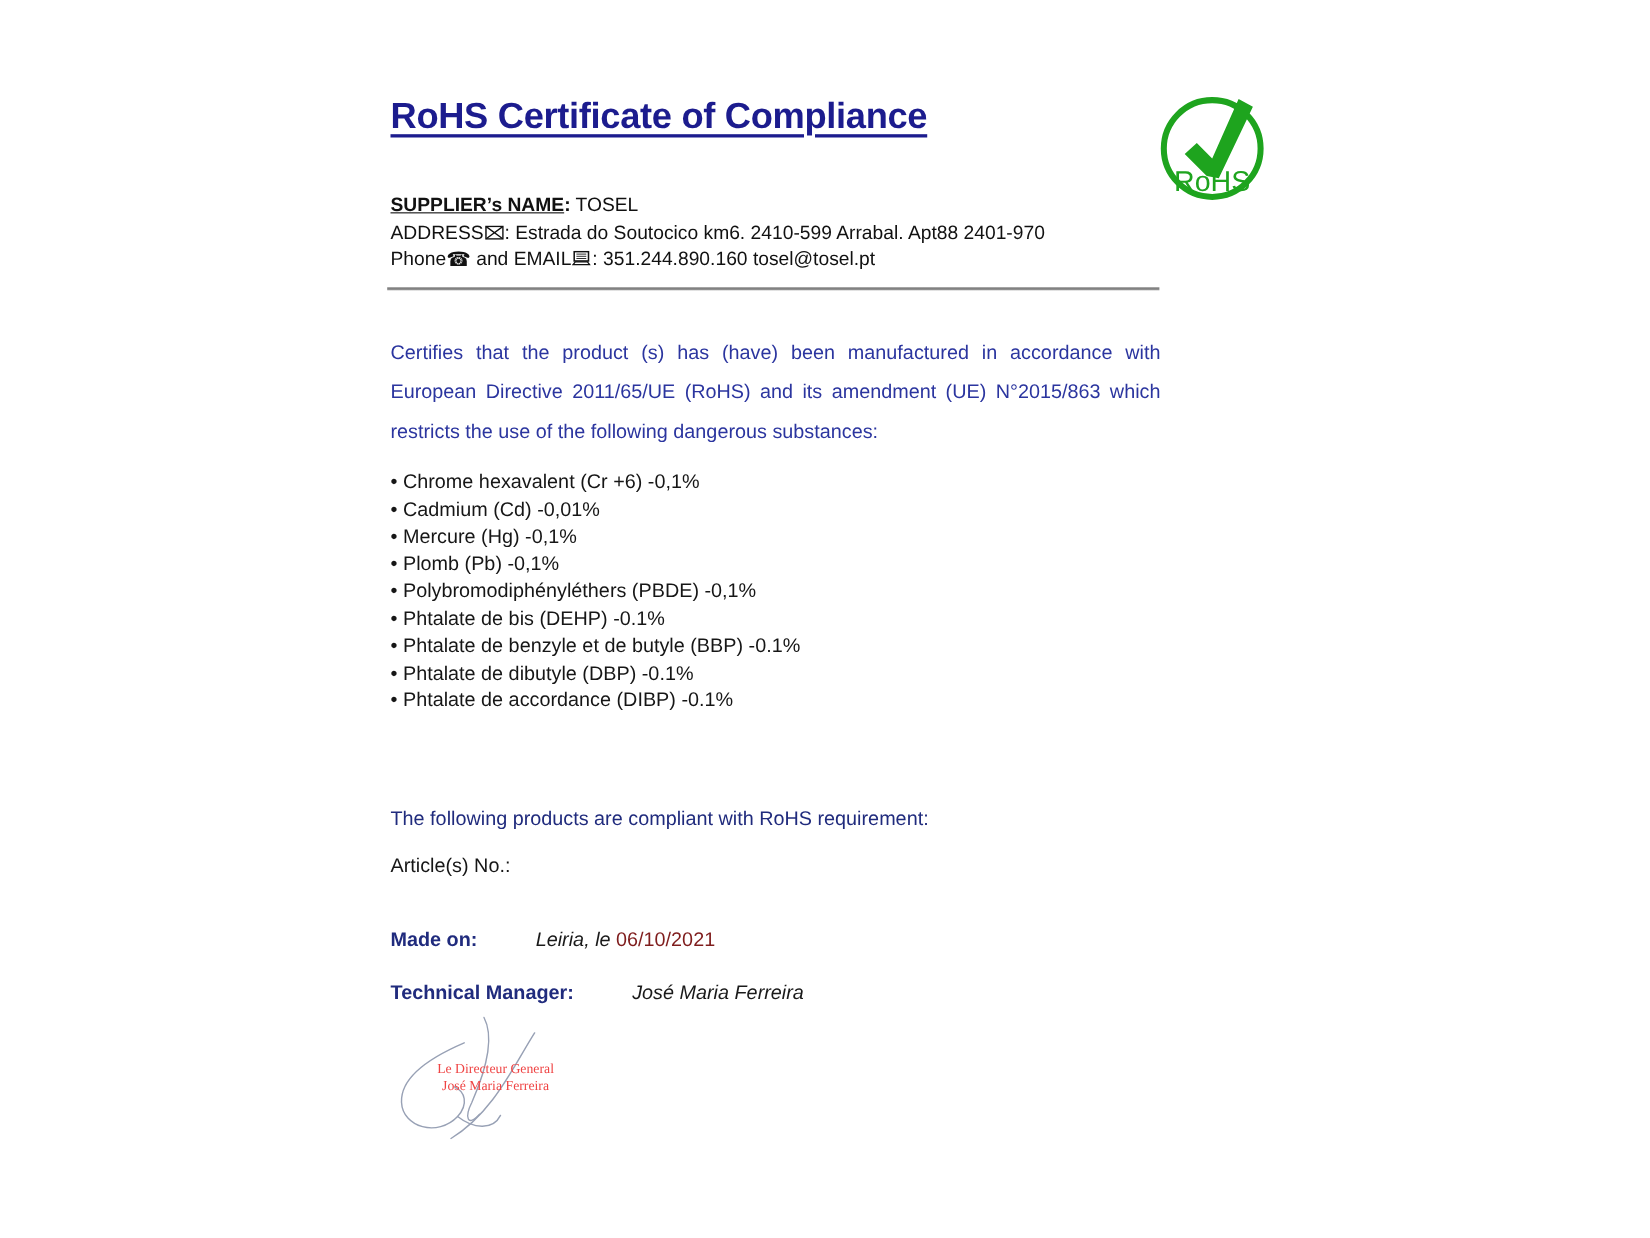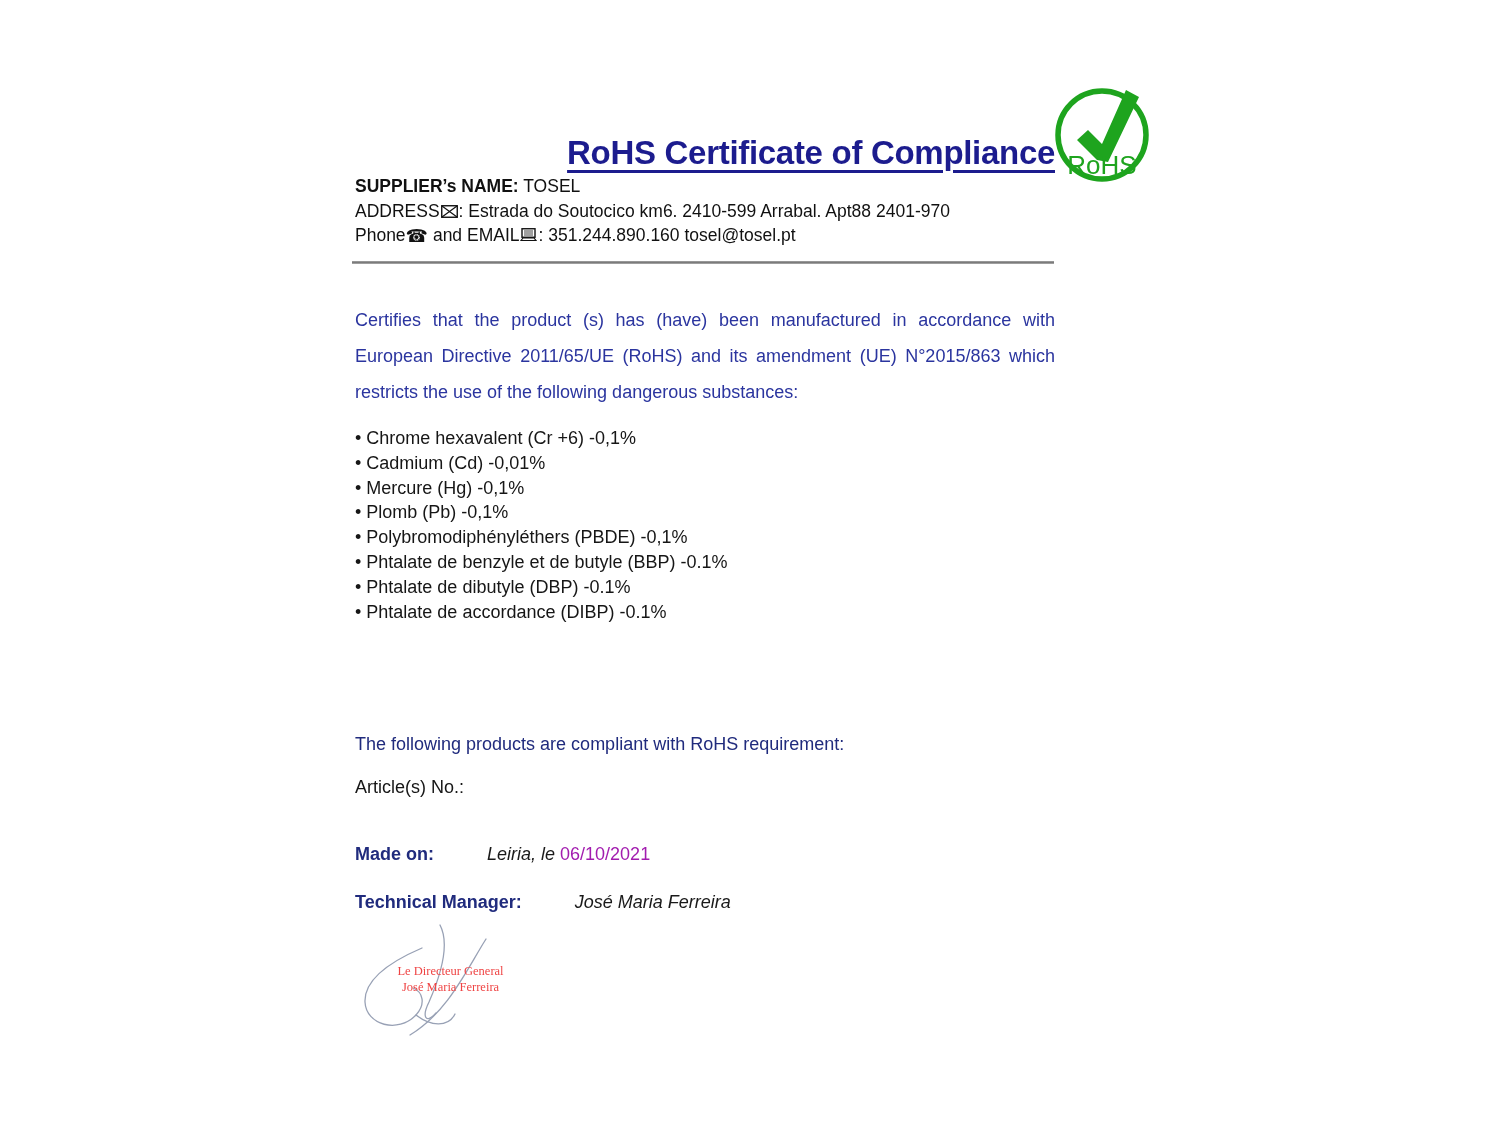--- a/index.html
+++ b/index.html
@@ -16,35 +16,34 @@
   .page{
     position:relative;
     width:1500px;height:1125px;
     background:#ffffff;
     overflow:hidden;
     font-family:"Liberation Sans",sans-serif;
     color:var(--text_black);
   }
   .doc-title{
     position:absolute;left:355px;top:86px;width:700px;
-    text-align:right;
+    text-align:left;
     font-size:33px;font-weight:700;
     color:var(--title_navy);
     text-decoration:underline;
     text-decoration-thickness:3px;
     text-underline-offset:6px;
     letter-spacing:-0.3px;
-    margin-top:48px;
   }
   .logo{position:absolute;left:1052px;top:78px;}
   .supplier{
     position:absolute;left:355px;top:174px;width:720px;
     font-size:17.5px;line-height:24.6px;color:#111;
   }
-  .supplier .lbl-underline{font-weight:700;}
+  .supplier .lbl-underline{font-weight:700;text-decoration:underline;}
   .supplier .lbl-bold{font-weight:700;}
   .inline-icon{display:inline-block;vertical-align:-1px;margin:0 1px;}
   .phone-glyph{font-family:"DejaVu Sans",sans-serif;font-size:18px;line-height:1;vertical-align:-1px;}
   .rule{
     position:absolute;left:352px;top:261px;width:702px;height:3px;
     background:linear-gradient(#a5a5a5,#777 55%,#b5b5b5);
   }
   .cert-paragraph{
     position:absolute;left:355px;top:302px;width:700px;
     font-size:18px;line-height:36px;
@@ -68,21 +67,21 @@
   .made-on{
     position:absolute;left:355px;top:844px;width:720px;
     font-size:18px;
   }
   .tech-manager{
     position:absolute;left:355px;top:892px;width:720px;
     font-size:18px;
   }
   .navy-bold{font-weight:700;color:var(--navy_label);}
   .italic-val{font-style:italic;color:#1a1a1a;margin-left:48px;}
-  .plain-val{color:#a21caf;}
+  .plain-val{color:#7f1d1d;}
   .signature-scribble{position:absolute;left:356px;top:922px;}
   .signature-caption{
     position:absolute;left:388px;top:963px;width:125px;
     text-align:center;
     font-family:"Liberation Serif",serif;
     font-size:12.5px;line-height:16px;
     color:#ef4444;
   }
 </style>
 </head>
@@ -120,20 +119,21 @@
   <div class="rule"></div>
 
   <p class="cert-paragraph">Certifies that the product (s) has (have) been manufactured in accordance with European Directive 2011/65/UE (RoHS) and its amendment (UE) N°2015/863 which restricts the use of the following dangerous substances:</p>
 
   <ul class="substances">
     <li>Chrome hexavalent (Cr +6) -0,1%</li>
     <li>Cadmium (Cd) -0,01%</li>
     <li>Mercure (Hg) -0,1%</li>
     <li>Plomb (Pb) -0,1%</li>
     <li>Polybromodiphényléthers (PBDE) -0,1%</li>
+    <li>Phtalate de bis (DEHP) -0.1%</li>
     <li>Phtalate de benzyle et de butyle (BBP) -0.1%</li>
     <li>Phtalate de dibutyle (DBP) -0.1%</li>
     <li>Phtalate de accordance (DIBP) -0.1%</li>
   </ul>
 
   <div class="compliance-line">The following products are compliant with RoHS requirement:</div>
 
   <div class="article-line">Article(s) No.:</div>
 
   <div class="made-on">

